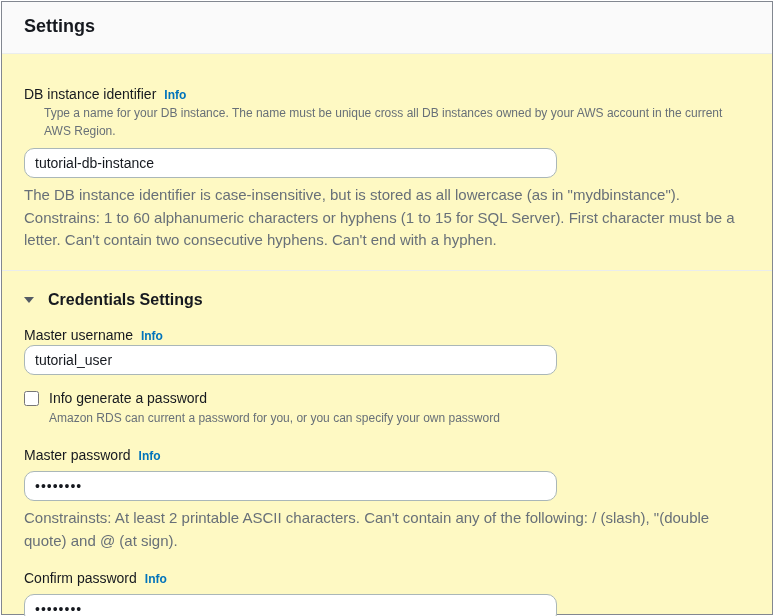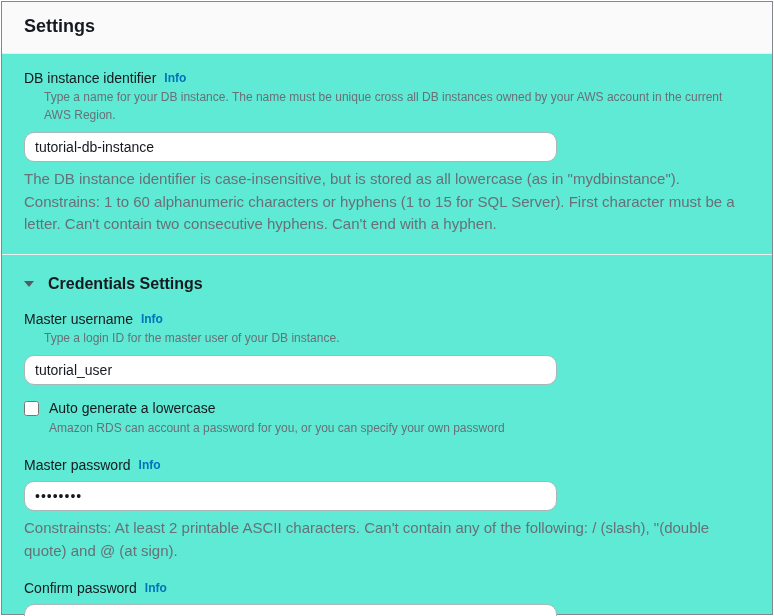--- a/index.html
+++ b/index.html
@@ -12,43 +12,44 @@
       background: #ffffff;
       width: 774px;
       height: 616px;
       overflow: hidden;
     }
     .panel {
       border: 1px solid #828790;
       width: 772px;
       height: 614px;
       margin: 1px;
-      background: #5eead4;
+      background: #fef9c3;
     }
     .panel-header {
       background: #fafafa;
       border-bottom: 1px solid #eaeded;
       padding: 14px 22px 16px 22px;
     }
     .panel-header h2 {
       font-size: 18px;
       font-weight: 700;
       color: #16191f;
     }
     .panel-body {
       padding: 16px 22px 20px 22px;
     }
     .field-group {
       margin-bottom: 18px;
     }
     .field-label-row {
       display: flex;
-      align-items: center;
+      align-items: flex-end;
       gap: 8px;
       margin-bottom: 2px;
+      margin-top: 16px;
     }
     .field-label {
       font-size: 14px;
       color: #16191f;
       font-weight: 400;
     }
     .info-link {
       font-size: 12px;
       color: #0073bb;
       font-weight: 700;
@@ -161,28 +162,27 @@
     <div class="expandable-header">
       <span class="caret-icon"></span>
       <span class="expandable-title">Credentials Settings</span>
     </div>
 
     <div class="field-group">
       <div class="field-label-row">
         <span class="field-label">Master username</span>
         <span class="info-link">Info</span>
       </div>
-      <div class="field-description">Type a login ID for the master user of your DB instance.</div>
       <input type="text" class="text-input" value="tutorial_user" style="">
 
       <div class="checkbox-row">
         <input type="checkbox" class="checkbox-input" style="">
         <div class="checkbox-text">
-          <span class="checkbox-label">Auto generate a lowercase</span>
-          <span class="checkbox-description">Amazon RDS can account a password for you, or you can specify your own password</span>
+          <span class="checkbox-label">Info generate a password</span>
+          <span class="checkbox-description">Amazon RDS can current a password for you, or you can specify your own password</span>
         </div>
       </div>
     </div>
 
     <div class="field-group">
       <div class="field-label-row">
         <span class="field-label">Master password</span>
         <span class="info-link">Info</span>
       </div>
       <input type="password" class="text-input password-input" style="margin-top: 6px;" value="••••••••">

